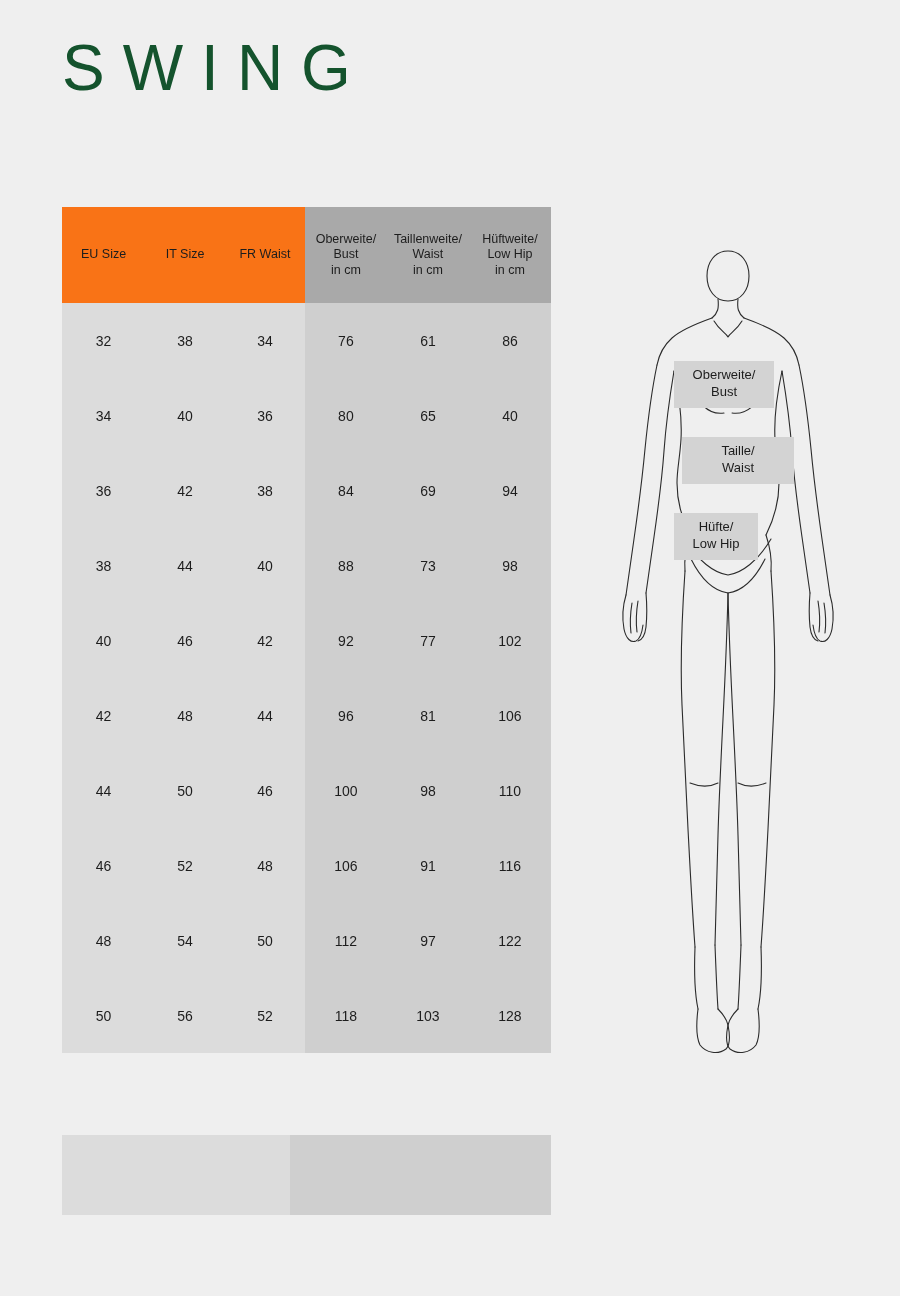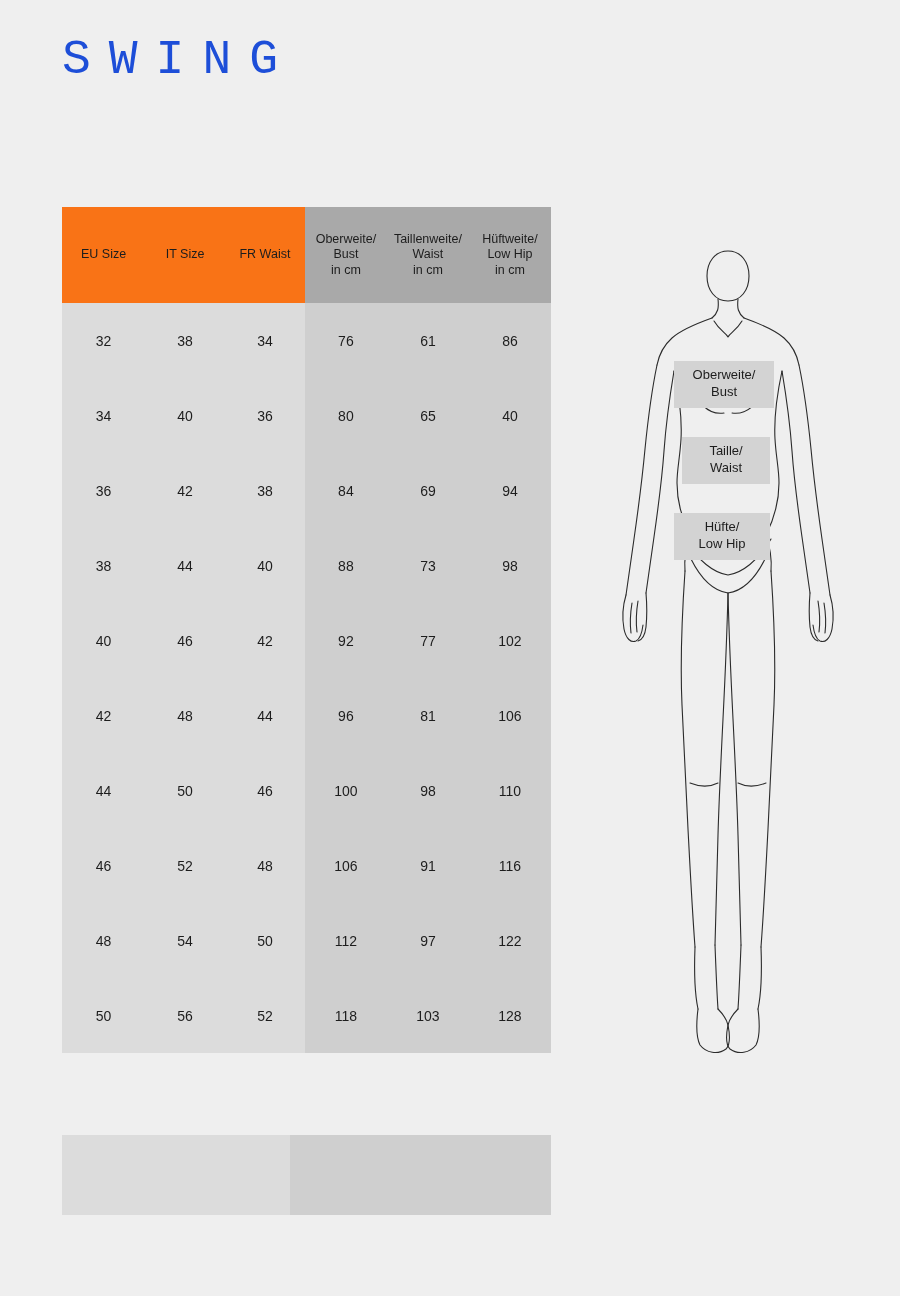--- a/index.html
+++ b/index.html
@@ -14,25 +14,25 @@
     font-family: "Liberation Sans", sans-serif;
     color: #1a1a1a;
     overflow: hidden;
   }
 
   
   .brand {
     position: absolute;
     left: 62px;
     top: 36px;
-    font-family: Liberation Mono, monospace;
-    font-size: 48px;
+    font-family: Liberation Sans, sans-serif;
+    font-size: 64px;
     letter-spacing: 18px;
     font-weight: 400;
-    color: #1d4ed8;
+    color: #14532d;
     line-height: 1;
   }
 
   
   .size-table {
     position: absolute;
     left: 62px;
     top: 207px;
     width: 489px;
     border-collapse: collapse;
@@ -113,22 +113,22 @@
     color: #1d1d1d;
     font-size: 13px;
     line-height: 1.3;
     text-align: center;
     padding: 6px 10px 7px 10px;
     box-sizing: border-box;
   }
   .measure-label span { display: block; }
 
   .lbl-bust  { left: 96px;  top: 118px; width: 100px; }
-  .lbl-waist { left: 104px; top: 194px; width: 88px;  }
-  .lbl-hip   { left: 96px;  top: 270px; width: 96px;  }
+  .lbl-waist { left: 104px; top: 194px; width: 112px;  }
+  .lbl-hip   { left: 96px;  top: 270px; width: 84px;  }
 </style>
 </head>
 <body>
 
 <div class="brand">SWING</div>
 
 <table class="size-table">
   <colgroup>
     <col class="c-eu">
       <col class="c-it">

